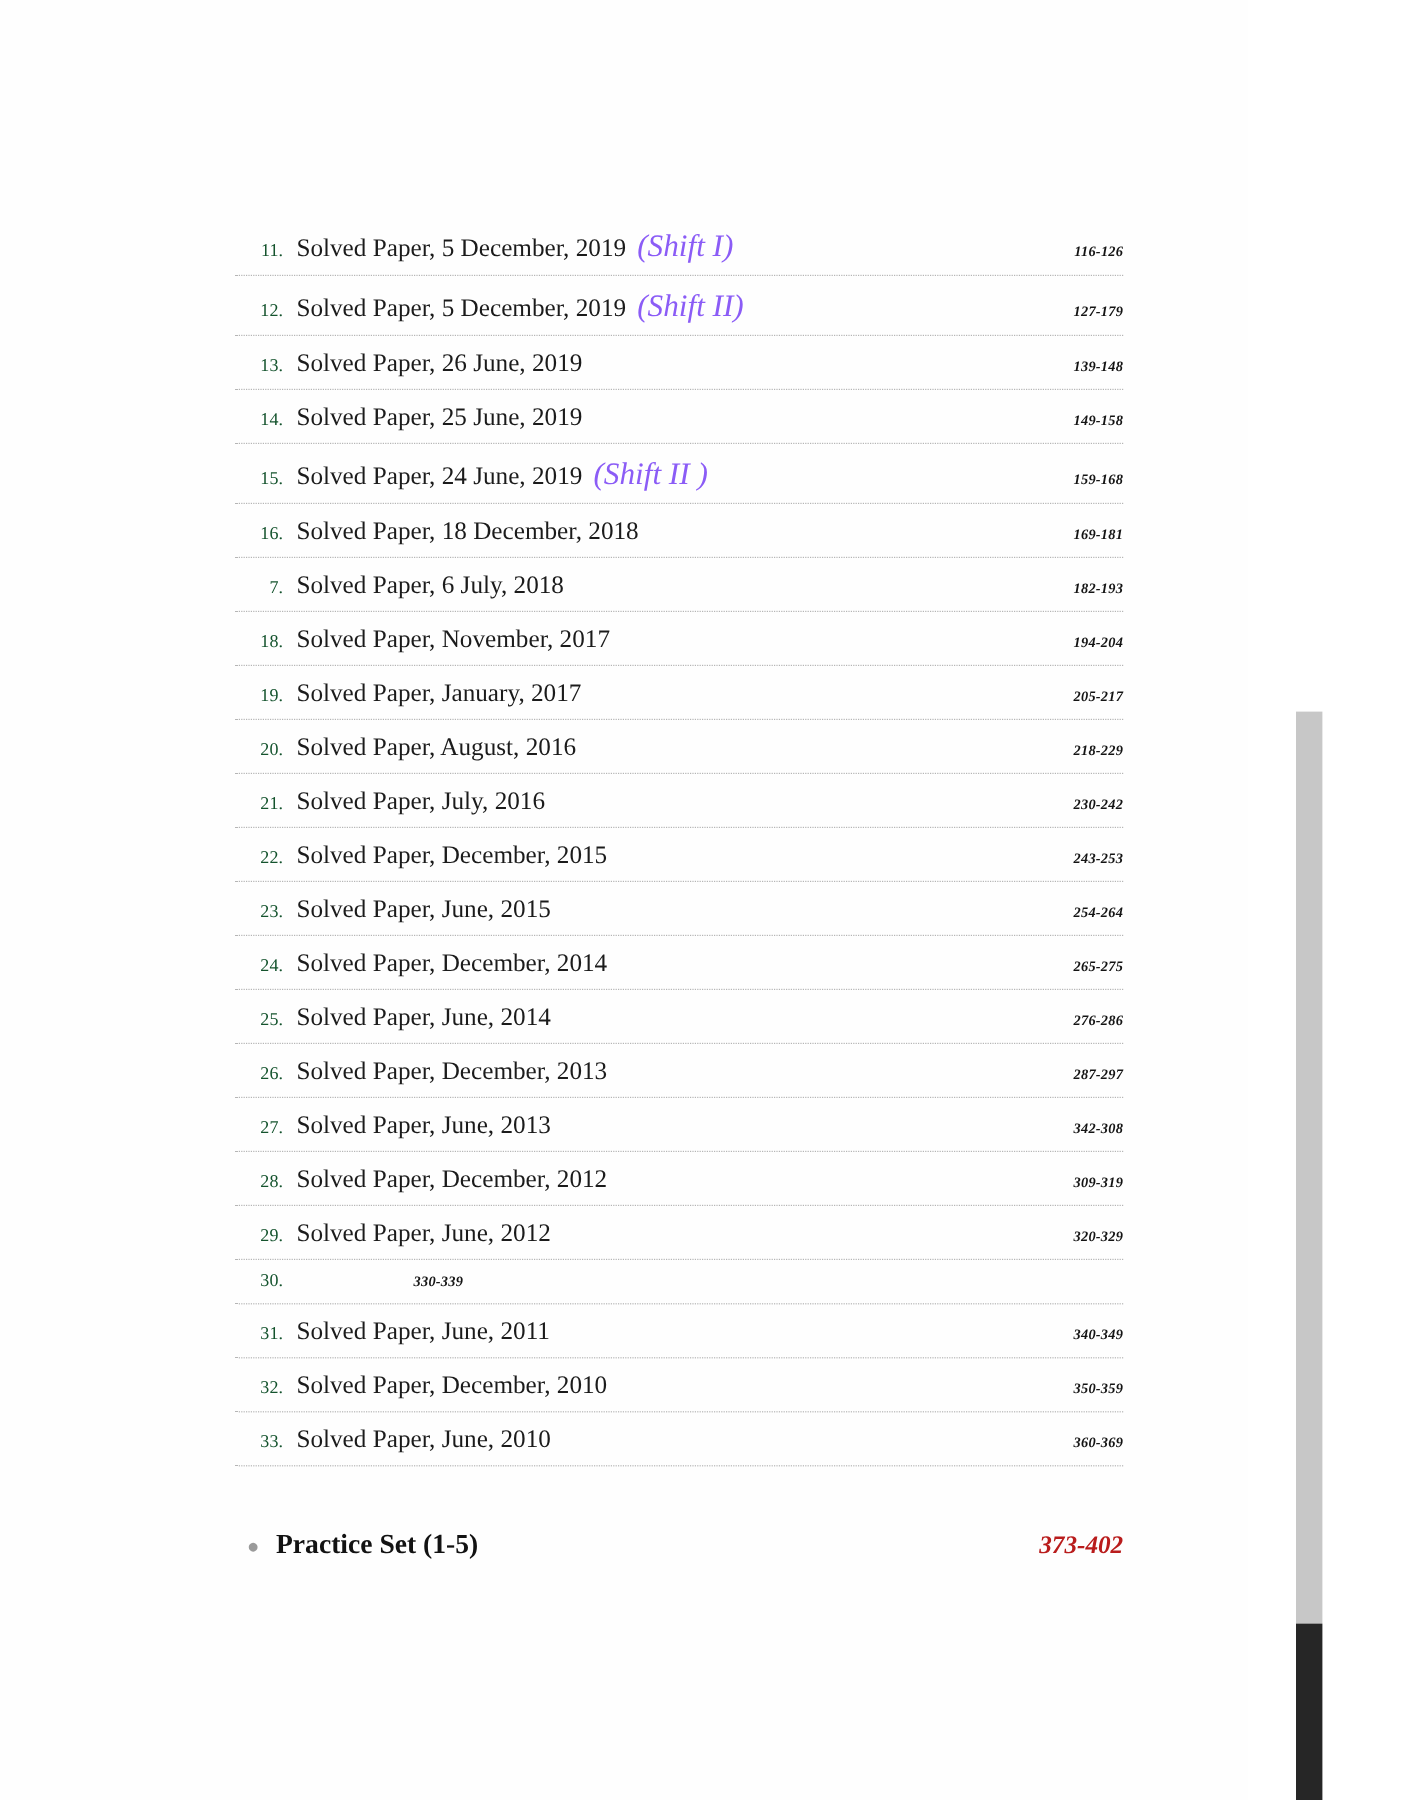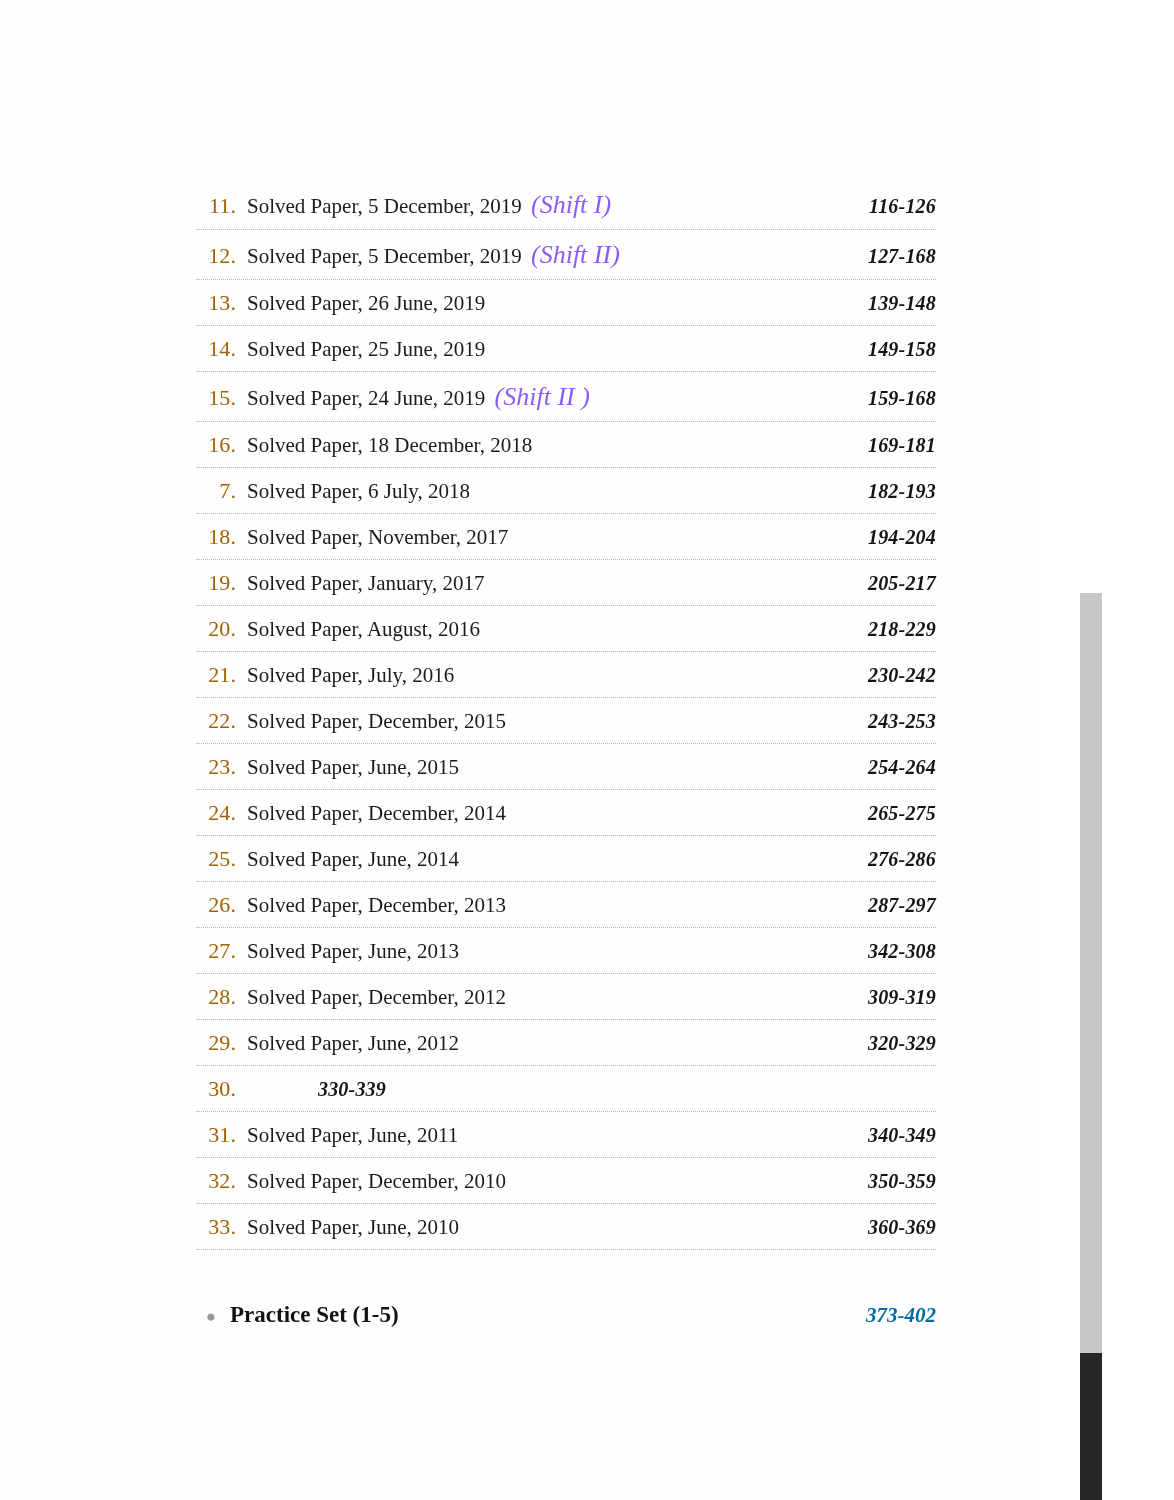--- a/index.html
+++ b/index.html
@@ -66,42 +66,42 @@
     border-bottom: 1px dotted #b5b5b5;
   }
   .toc-row:first-child {
     border-top: none;
   }
 
   .row-num {
     width: 40px;
     flex: 0 0 40px;
     text-align: right;
-    font-size: 22px;
+    font-size: 15px;
     letter-spacing: 0.1px;
-    color: #a16207;
+    color: #14532d;
   }
   .row-title {
     flex: 1 1 auto;
     padding-left: 11px;
     font-size: 21px;
     color: #1b1b1b;
     white-space: nowrap;
   }
   .row-shift {
     font-style: italic;
     color: #8b5cf6;
     font-size: 26px;
     padding-left: 4px;
   }
   .row-pages {
     flex: 0 0 auto;
     width: 150px;
     text-align: right;
-    font-size: 20px;
+    font-size: 12px;
     font-style: italic;
     font-weight: bold;
     color: #141414;
     letter-spacing: 0.2px;
   }
 
   
   .practice-row {
     display: flex;
     align-items: baseline;
@@ -123,38 +123,38 @@
     padding-left: 4px;
     margin-top: 36px;
   }
   .practice-pages {
     flex: 0 0 auto;
     width: 160px;
     text-align: right;
     font-size: 21px;
     font-style: italic;
     font-weight: bold;
-    color: #0369a1;
+    color: #b91c1c;
   }
 </style>
 </head>
 <body>
 
 <div class="page">
 
   <div class="toc">
       <div class="toc-row">
         <span class="row-num">11.</span>
         <span class="row-title"><span>Solved Paper, 5 December, 2019</span> <span class="row-shift">(Shift I)</span></span>
         <span class="row-pages">116-126</span>
       </div>
       <div class="toc-row">
         <span class="row-num">12.</span>
         <span class="row-title"><span>Solved Paper, 5 December, 2019</span> <span class="row-shift">(Shift II)</span></span>
-        <span class="row-pages">127-168</span>
+        <span class="row-pages">127-179</span>
       </div>
       <div class="toc-row">
         <span class="row-num">13.</span>
         <span class="row-title"><span>Solved Paper, 26 June, 2019</span></span>
         <span class="row-pages">139-148</span>
       </div>
       <div class="toc-row">
         <span class="row-num">14.</span>
         <span class="row-title"><span>Solved Paper, 25 June, 2019</span></span>
         <span class="row-pages">149-158</span>

